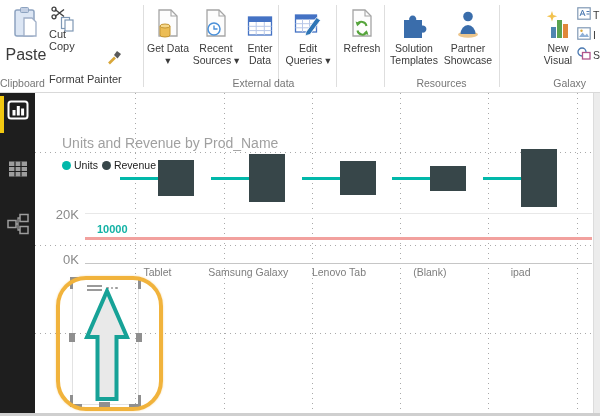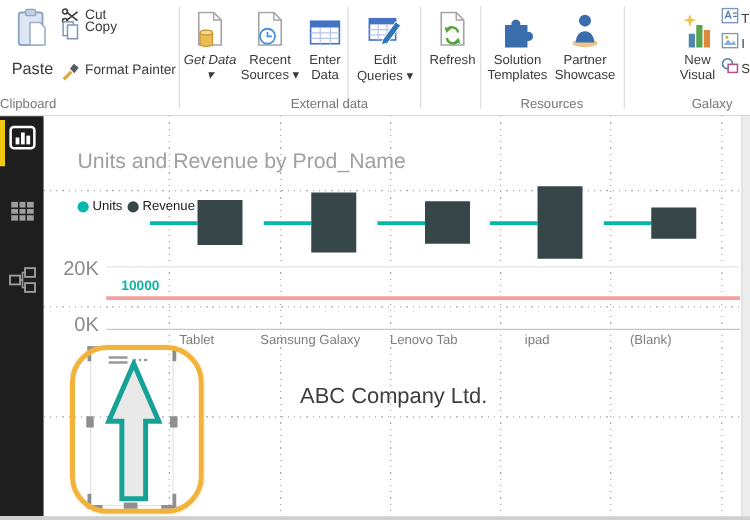--- a/index.html
+++ b/index.html
@@ -6,48 +6,48 @@
   .app{position:relative;width:600px;height:416px;overflow:hidden;background:#fff;
        font-family:"Liberation Sans",sans-serif;-webkit-font-smoothing:antialiased;}
 
   
   .ribbon{position:absolute;left:0;top:0;width:600px;height:93px;background:#fff;border-bottom:1px solid #d9d9d9;box-sizing:border-box;}
   .vsep{position:absolute;top:5px;height:82px;width:1px;background:#dedede;}
   .section-label{position:absolute;bottom:3px;font-size:10.5px;color:#767676;white-space:nowrap;}
   .bigbtn{position:absolute;top:5px;height:62px;display:flex;flex-direction:column;align-items:center;cursor:default;}
   .bigbtn .ic{height:34px;display:flex;align-items:flex-end;justify-content:center;}
   .bigbtn .lbl{font-size:10.5px;line-height:1.18;color:#3b3b3b;text-align:center;margin-top:3px;}
-  .smallrow{position:absolute;display:flex;align-items:flex-start;gap:4px;height:18px;}
+  .smallrow{position:absolute;display:flex;align-items:flex-end;gap:4px;height:18px;flex-direction:column;}
   .smallrow .lbl{font-size:11px;color:#3b3b3b;white-space:nowrap;}
   .pastebtn{position:absolute;left:4px;top:6px;width:44px;display:flex;flex-direction:column;align-items:center;}
-  .pastebtn .lbl{font-size:13px;color:#3b3b3b;margin-top:2px;}
+  .pastebtn .lbl{font-size:16px;color:#3b3b3b;margin-top:2px;}
   .edgeicon{position:absolute;left:577px;display:flex;align-items:center;gap:2px;}
   .edgeicon .lbl{font-size:10.5px;color:#3b3b3b;}
 
   
   .sidebar{position:absolute;left:0;top:93px;width:35px;height:320px;background:#1e1e1e;}
   .active-bar{position:absolute;left:0;top:3px;width:4px;height:37px;}
   .sb-item{position:absolute;left:6px;width:24px;height:26px;display:flex;align-items:center;justify-content:center;}
 
   
   .canvas{position:absolute;left:35px;top:93px;width:558px;height:320px;background:#fff;overflow:visible;}
   .right-strip{position:absolute;left:593px;top:93px;width:7px;height:320px;background:#ececec;border-left:1px solid #dcdcdc;box-sizing:border-box;}
   .bottom-strip{position:absolute;left:0;top:413px;width:600px;height:3px;background:#cfcfcf;}
   .gv{position:absolute;top:0;height:320px;width:1px;
       background-image:repeating-linear-gradient(to bottom,#a9a9a9 0 1px,transparent 1px 5px);}
   .gh{position:absolute;left:0;width:558px;height:1px;
       background-image:repeating-linear-gradient(to right,#a9a9a9 0 1px,transparent 1px 5px);}
 
   
-  .chart-title{position:absolute;left:27px;top:26px;font-size:17px;color:#a0a0a0;white-space:nowrap;}
+  .chart-title{position:absolute;left:27px;top:42px;font-size:14px;color:#a0a0a0;white-space:nowrap;}
   .legend{position:absolute;left:27px;top:66px;display:flex;gap:4px;align-items:center;}
   .legend .entry{display:flex;align-items:center;gap:3px;}
   .legend .dot{width:9px;height:9px;border-radius:50%;}
   .legend .txt{font-size:10.5px;color:#212121;}
-  .ytick{position:absolute;left:14px;width:30px;text-align:right;font-size:16px;color:#8a8a8a;}
+  .ytick{position:absolute;left:14px;width:30px;text-align:right;font-size:13px;color:#8a8a8a;}
   .gridline{position:absolute;left:50px;width:507px;height:1px;background:#e8e8e8;}
   .baseline{position:absolute;left:50px;width:507px;height:1px;background:#c6c6c6;z-index:3;}
   .refline{position:absolute;left:50px;width:507px;height:3px;z-index:6;}
   .reflabel{position:absolute;left:62px;top:130px;font-size:11px;font-weight:bold;z-index:6;}
   .bars{position:absolute;left:79px;top:0;width:454px;height:170px;display:flex;align-items:flex-end;z-index:4;}
   .cat-cell{flex:1 1 0;height:100%;display:flex;align-items:center;padding-left:6px;position:relative;box-sizing:border-box;}
   .bar{display:block;}
   .cat-label{position:absolute;top:173px;left:-4px;right:0;text-align:center;font-size:10.5px;color:#7d7d7d;white-space:nowrap;}
   .company{position:absolute;left:160px;top:213px;width:240px;text-align:center;font-size:17.5px;color:#3d3d3d;z-index:4;}
 
@@ -110,21 +110,21 @@
         <svg width="15" height="15" viewBox="0 0 15 15">
           <path d="M2,13.5 L8,7.5" stroke="#d9a73a" stroke-width="2.6"></path>
           <path d="M7,5 l3.5,3.5 3.5,-4.5 -4,-3 z" fill="#5a5a5a"></path>
         </svg>
       </span>
       <span class="lbl">Format Painter</span>
     </div>
     <div class="section-label" style="left:0;width:143px;">Clipboard</div>
     <div class="vsep" style="left:143px;"></div>
 
-    <div class="bigbtn" style="left:146px;width:44px;font-style:italic;">
+    <div class="bigbtn" style="left:146px;width:44px;">
       <span class="ic">
         <svg width="24" height="30" viewBox="0 0 24 30">
           <path d="M3,1 h12 l6,6 v20 h-18 z" fill="#fdfdfd" stroke="#a5a5a5" stroke-width="1.3"></path>
           <path d="M15,1 v6 h6" fill="none" stroke="#a5a5a5" stroke-width="1.1"></path>
           <path d="M4,17 v9 a5,2 0 0 0 10,0 v-9" fill="#ecbd55" stroke="#c49533" stroke-width="1"></path>
           <ellipse cx="9" cy="17" rx="5" ry="2" fill="#f6d789" stroke="#c49533" stroke-width="1"></ellipse>
         </svg>
       </span>
       <span class="lbl">Get Data ▾</span>
     </div>
@@ -143,21 +143,21 @@
       <span class="ic">
         <svg width="26" height="26" viewBox="0 0 26 26">
           <rect x="1.5" y="4" width="23" height="18" fill="#fff" stroke="#4472c4" stroke-width="1.3"></rect>
           <rect x="1.5" y="4" width="23" height="5" fill="#4472c4"></rect>
           <path d="M9.2,9 v13 M17.3,9 v13 M1.5,13.3 h23 M1.5,17.6 h23" stroke="#b7c7e8" stroke-width="1"></path>
         </svg>
       </span>
       <span class="lbl">Enter Data</span>
     </div>
     <div class="vsep" style="left:278px;"></div>
-    <div class="bigbtn" style="left:282px;width:52px;justify-content:center;">
+    <div class="bigbtn" style="left:282px;width:52px;">
       <span class="ic">
         <svg width="28" height="28" viewBox="0 0 28 28">
           <rect x="1.5" y="4" width="21" height="17" fill="#fff" stroke="#4472c4" stroke-width="1.3"></rect>
           <rect x="1.5" y="4" width="21" height="4.5" fill="#4472c4"></rect>
           <path d="M8.5,8.5 v12.5 M15.5,8.5 v12.5 M1.5,12.7 h21 M1.5,16.8 h21" stroke="#b7c7e8" stroke-width="1"></path>
           <path d="M12,21 L22.5,6.5 l4,2.8 L16,23.5 l-4.8,1.2 z" fill="#2e75b6" stroke="#fff" stroke-width="0.8"></path>
         </svg>
       </span>
       <span class="lbl">Edit Queries ▾</span>
     </div>
@@ -314,32 +314,31 @@
             <div class="bar" style="width: 36px; height: 47.5px; background: rgb(55, 70, 73);"></div>
             <div class="cat-label">Samsung Galaxy</div>
           </div>
           <div class="cat-cell">
             <div class="bar" style="width: 38px; height: 3px; background: rgb(1, 184, 170);"></div>
             <div class="bar" style="width: 36px; height: 33.75px; background: rgb(55, 70, 73);"></div>
             <div class="cat-label">Lenovo Tab</div>
           </div>
           <div class="cat-cell">
             <div class="bar" style="width: 38px; height: 3px; background: rgb(1, 184, 170);"></div>
+            <div class="bar" style="width: 36px; height: 25px; background: rgb(55, 70, 73);"></div>
+            <div class="cat-label">(Blank)</div>
+          </div>
+          <div class="cat-cell">
+            <div class="bar" style="width: 38px; height: 3px; background: rgb(1, 184, 170);"></div>
             <div class="bar" style="width: 36px; height: 57.5px; background: rgb(55, 70, 73);"></div>
             <div class="cat-label">ipad</div>
           </div>
-          <div class="cat-cell">
-            <div class="bar" style="width: 38px; height: 3px; background: rgb(1, 184, 170);"></div>
-            <div class="bar" style="width: 36px; height: 25px; background: rgb(55, 70, 73);"></div>
-            <div class="cat-label">(Blank)</div>
-          </div>
         </div>
     </div>
 
-    <div class="company">ABC Company Ltd.</div>
 
     <div class="sel-box">
       <div class="grip">
         <span class="grip-lines">
             <span></span>
             <span></span>
           </span>
         <span class="grip-dots">
             <i></i>
             <i></i>

